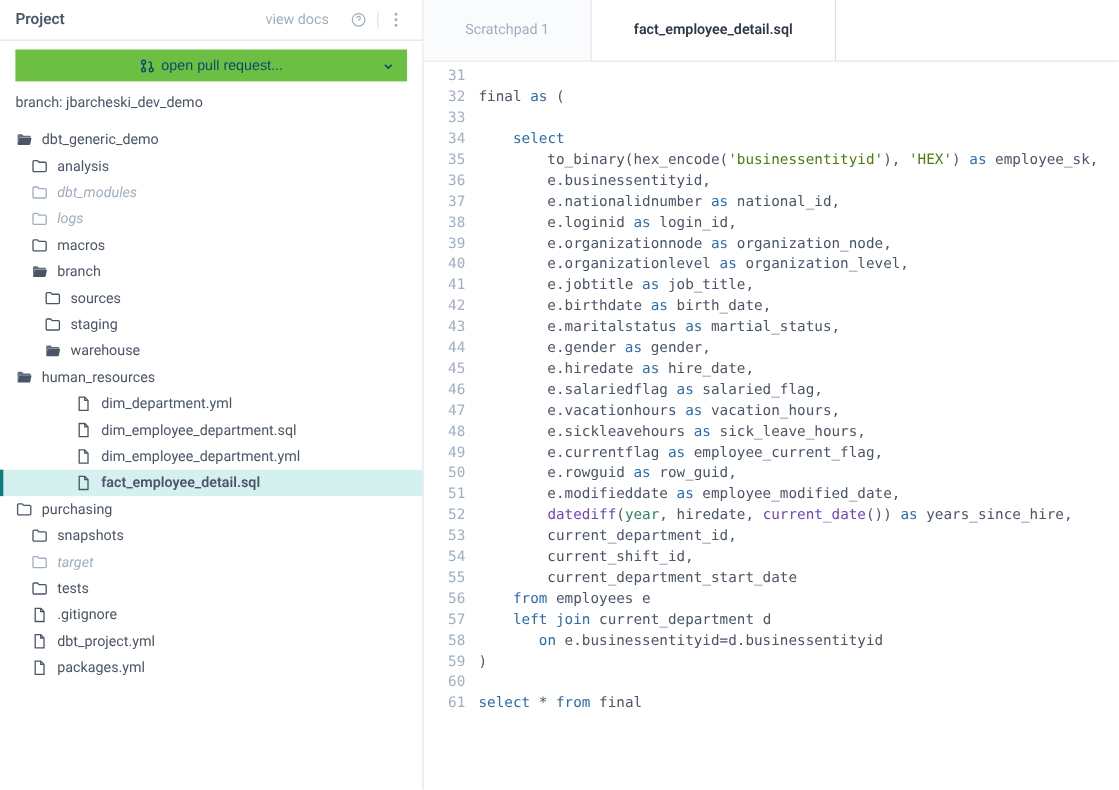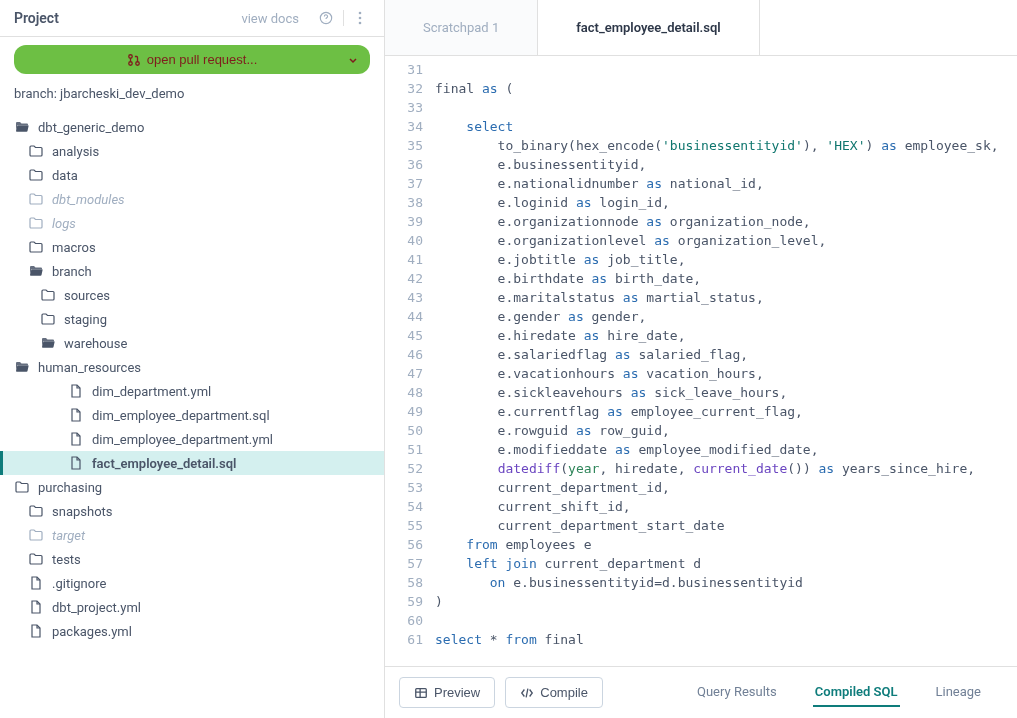--- a/index.html
+++ b/index.html
@@ -4,39 +4,39 @@
 <style>
 *{box-sizing:border-box;margin:0;padding:0}
 body{font-family:-apple-system,BlinkMacSystemFont,"Segoe UI",Roboto,sans-serif;font-size:13px;color:#333;background:#fff;width:1017px;height:718px;overflow:hidden;display:flex}
 .sidebar{width:385px;border-right:1px solid #e0e0e0;display:flex;flex-direction:column;background:#fff}
 .sb-header{display:flex;align-items:flex-end;justify-content:space-between;padding:10px 14px;border-bottom:1px solid #e0e0e0}
 .sb-title{font-weight:600;font-size:14px;color:#4a5568}
 .sb-docs{color:#a0aec0;font-size:13px;display:flex;align-items:center;gap:20px}
 .sb-docs svg{width:14px;height:14px}
 .sb-kebab{padding:0 8px;color:#a0aec0;display:flex;align-items:center;border-left:1px solid #e0e0e0;margin-left:10px;padding-left:14px;align-self:stretch}
 .sb-hr{display:flex;align-items:center}
-.pr-btn{margin:8px 14px;background:#5cb85c;background:linear-gradient(#6dbf44,#5cb85c);background:#6dbf44;color:#7f1d1d;border:none;border-radius:12px;padding:7px 1px;font-size:13px;font-weight:500;cursor:pointer;display:flex;align-items:center;justify-content:center;gap:6px;position:relative}
+.pr-btn{margin:8px 14px;background:#5cb85c;background:linear-gradient(#6dbf44,#5cb85c);background:#6dbf44;color:#0c4a6e;border:none;border-radius:0;padding:7px 1px;font-size:13px;font-weight:500;cursor:pointer;display:flex;align-items:center;justify-content:center;gap:6px;position:relative}
 .pr-btn .chev{position:absolute;right:12px}
 .branch{padding:4px 14px 10px;color:#4a5568;font-size:13px}
 .tree{flex:1;overflow-y:auto;padding:4px 0}
 .tree-item{display:flex;align-items:center;padding:4px 14px;cursor:pointer;color:#4a5568;white-space:nowrap}
 .tree-item.muted{color:#a0aec0;font-style:italic}
 .tree-item.active{background:#d4f0ef;font-weight:600;border-left:3px solid #0e7c7b;padding-left:11px}
 .tree-item .ico{width:16px;height:16px;margin-right:8px;display:inline-flex;align-items:center;justify-content:center;flex-shrink:0}
 .ind-1{padding-left:28px}.ind-2{padding-left:40px}.ind-3{}.ind-4{padding-left:68px}
 .tree-item.active.ind-4{padding-left:65px}
 .main{flex:1;display:flex;flex-direction:column;min-width:0}
 .tabs{display:flex;border-bottom:1px solid #e0e0e0;height:56px}
 .tab{padding:0 38px;display:flex;align-items:center;justify-content:center;color:#a0aec0;font-size:13px;cursor:pointer;border-right:1px solid #e0e0e0}
 .tab.active{color:#2d3748;font-weight:600;background:#fff}
 .tab:not(.active){background:#fafbfc}
 .editor{flex:1;display:flex;overflow:auto;font-family:"Consolas","Monaco",monospace;font-size:13px;line-height:19px;padding-top:4px}
 .gutter{width:50px;text-align:right;color:#a0aec0;padding-right:12px;user-select:none;flex-shrink:0}
 .code{flex:1;white-space:pre;color:#4a5568}
-.kw{color:#2b6cb0}.str{color:#0f766e}.fn{color:#6b46c1}.fn2{color:#2f855a}
+.kw{color:#2b6cb0}.str{color:#4d7c0f}.fn{color:#6b46c1}.fn2{color:#2f855a}
 .footer{border-top:1px solid #e0e0e0;display:flex;align-items:center;padding:10px 14px;gap:10px}
 .fbtn{border:1px solid #cbd5e0;background:#fff;border-radius:4px;padding:7px 14px;font-size:13px;color:#4a5568;cursor:pointer;display:flex;align-items:center;gap:6px;font-weight:500}
 .ftabs{display:flex;margin-left:auto;gap:34px;padding-right:20px}
 .ftab{color:#718096;font-size:13px;cursor:pointer;padding:6px 2px}
 .ftab.active{color:#0e7c7b;font-weight:600;border-bottom:2px solid #0e7c7b}
 svg{display:block}
 </style>
 </head>
 <body>
 
@@ -86,28 +86,20 @@
         </span>
         <span>dbt_generic_demo</span>
       </div>
       <div class="tree-item ind-1">
         <span class="ico">
           <svg width="16" height="16" viewBox="0 0 16 16" fill="none" stroke="currentColor" stroke-width="1.2">
             <path d="M2 4a1 1 0 011-1h3l1.5 1.5H13a1 1 0 011 1V12a1 1 0 01-1 1H3a1 1 0 01-1-1V4z"></path>
           </svg>
         </span>
         <span>analysis</span>
-      </div>
-      <div class="tree-item ind-1">
-        <span class="ico">
-          <svg width="16" height="16" viewBox="0 0 16 16" fill="none" stroke="currentColor" stroke-width="1.2">
-            <path d="M2 4a1 1 0 011-1h3l1.5 1.5H13a1 1 0 011 1V12a1 1 0 01-1 1H3a1 1 0 01-1-1V4z"></path>
-          </svg>
-        </span>
-        <span>data</span>
       </div>
       <div class="tree-item ind-1 muted">
         <span class="ico">
           <svg width="16" height="16" viewBox="0 0 16 16" fill="none" stroke="currentColor" stroke-width="1.2">
             <path d="M2 4a1 1 0 011-1h3l1.5 1.5H13a1 1 0 011 1V12a1 1 0 01-1 1H3a1 1 0 01-1-1V4z"></path>
           </svg>
         </span>
         <span>dbt_modules</span>
       </div>
       <div class="tree-item ind-1 muted">
@@ -301,33 +293,13 @@
         <div>55</div>
         <div>56</div>
         <div>57</div>
         <div>58</div>
         <div>59</div>
         <div>60</div>
         <div>61</div>
       </div>
     <div class="code" id="code"><div>&nbsp;</div><div><span>final </span><span class="kw">as</span><span> (</span></div><div>&nbsp;</div><div><span>    </span><span class="kw">select</span></div><div><span>        to_binary(hex_encode(</span><span class="str">'businessentityid'</span><span>), </span><span class="str">'HEX'</span><span>) </span><span class="kw">as</span><span> employee_sk,</span></div><div><span>        e.businessentityid,</span></div><div><span>        e.nationalidnumber </span><span class="kw">as</span><span> national_id,</span></div><div><span>        e.loginid </span><span class="kw">as</span><span> login_id,</span></div><div><span>        e.organizationnode </span><span class="kw">as</span><span> organization_node,</span></div><div><span>        e.organizationlevel </span><span class="kw">as</span><span> organization_level,</span></div><div><span>        e.jobtitle </span><span class="kw">as</span><span> job_title,</span></div><div><span>        e.birthdate </span><span class="kw">as</span><span> birth_date,</span></div><div><span>        e.maritalstatus </span><span class="kw">as</span><span> martial_status,</span></div><div><span>        e.gender </span><span class="kw">as</span><span> gender,</span></div><div><span>        e.hiredate </span><span class="kw">as</span><span> hire_date,</span></div><div><span>        e.salariedflag </span><span class="kw">as</span><span> salaried_flag,</span></div><div><span>        e.vacationhours </span><span class="kw">as</span><span> vacation_hours,</span></div><div><span>        e.sickleavehours </span><span class="kw">as</span><span> sick_leave_hours,</span></div><div><span>        e.currentflag </span><span class="kw">as</span><span> employee_current_flag,</span></div><div><span>        e.rowguid </span><span class="kw">as</span><span> row_guid,</span></div><div><span>        e.modifieddate </span><span class="kw">as</span><span> employee_modified_date,</span></div><div><span>        </span><span class="fn">datediff</span><span>(</span><span class="fn2">year</span><span>, hiredate, </span><span class="fn">current_date</span><span>()) </span><span class="kw">as</span><span> years_since_hire,</span></div><div><span>        current_department_id,</span></div><div><span>        current_shift_id,</span></div><div><span>        current_department_start_date</span></div><div><span>    </span><span class="kw">from</span><span> employees e</span></div><div><span>    </span><span class="kw">left</span><span> </span><span class="kw">join</span><span> current_department d</span></div><div><span>       </span><span class="kw">on</span><span> e.businessentityid=d.businessentityid</span></div><div><span>)</span></div><div>&nbsp;</div><div><span></span><span class="kw">select</span><span> * </span><span class="kw">from</span><span> final</span></div></div>
   </div>
-  <div class="footer">
-    <button class="fbtn">
-      <svg width="14" height="14" viewBox="0 0 16 16" fill="none" stroke="currentColor" stroke-width="1.5">
-          <rect x="2" y="3" width="12" height="10" rx="1"></rect>
-          <path d="M2 7h12M7 3v10"></path>
-        </svg>
-      <span>Preview</span>
-    </button>
-    <button class="fbtn">
-      <svg width="14" height="14" viewBox="0 0 16 16" fill="none" stroke="currentColor" stroke-width="1.5">
-          <path d="M5 4L2 8l3 4M11 4l3 4-3 4M9 3l-2 10"></path>
-        </svg>
-      <span>Compile</span>
-    </button>
-    <div class="ftabs" id="ftabs">
-        <div class="ftab">Query Results</div>
-        <div class="ftab active">Compiled SQL</div>
-        <div class="ftab">Lineage</div>
-      </div>
-  </div>
 </div>
 
 </body></html>

